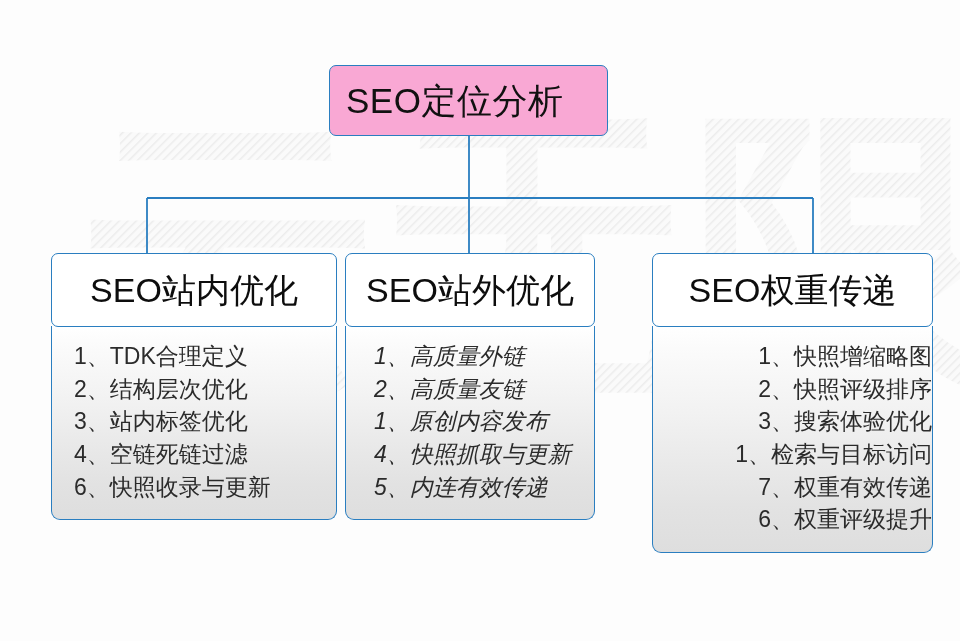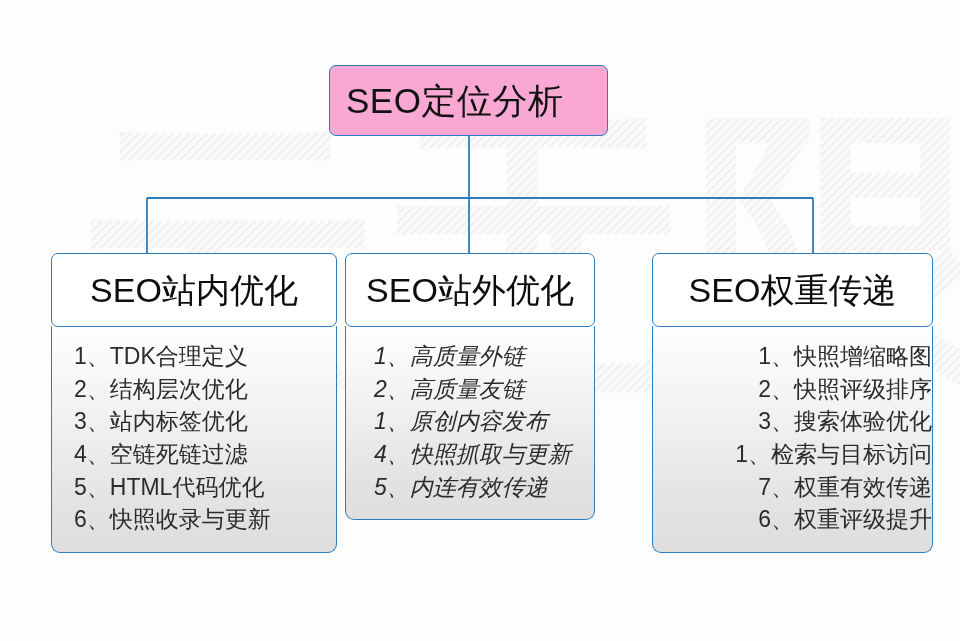--- a/index.html
+++ b/index.html
@@ -155,21 +155,20 @@
 
   <div class="column" id="col-0">
     <div class="col-header">
       <span class="hdr-text">SEO站内优化</span>
     </div>
     <div class="col-body">
       <div class="item">1、TDK合理定义</div>
       <div class="item">2、结构层次优化</div>
       <div class="item">3、站内标签优化</div>
       <div class="item">4、空链死链过滤</div>
-      <div class="item">5、HTML代码优化</div>
       <div class="item">6、快照收录与更新</div>
     </div>
   </div>
 
   <div class="column" id="col-1">
     <div class="col-header">
       <span class="hdr-text">SEO站外优化</span>
     </div>
     <div class="col-body">
       <div class="item">1、高质量外链</div>

